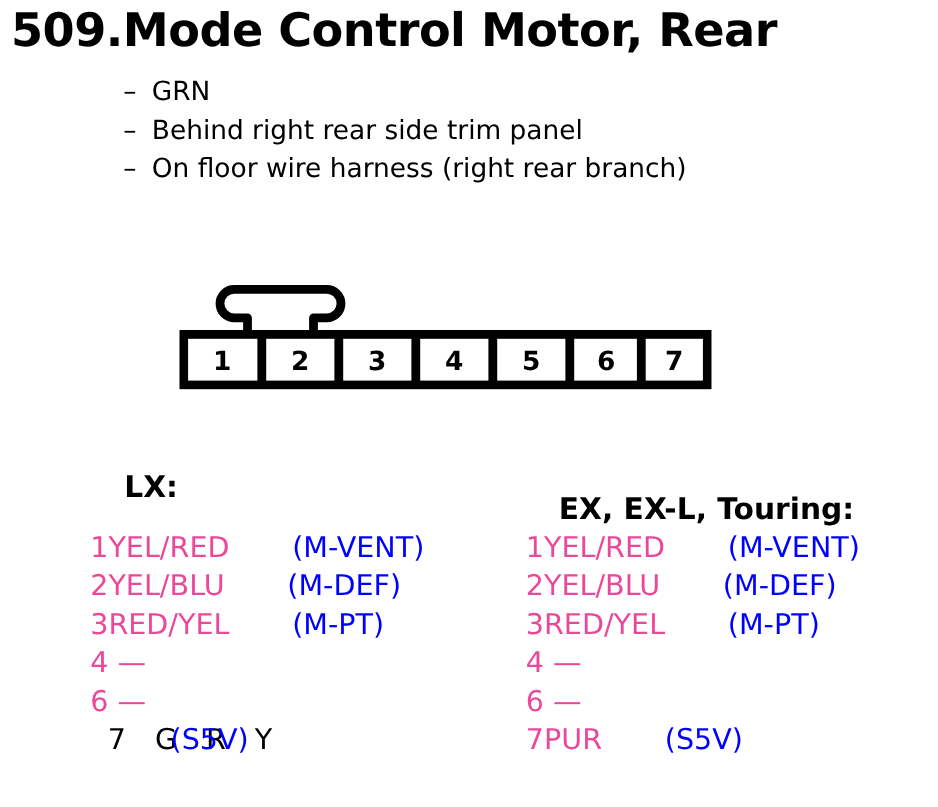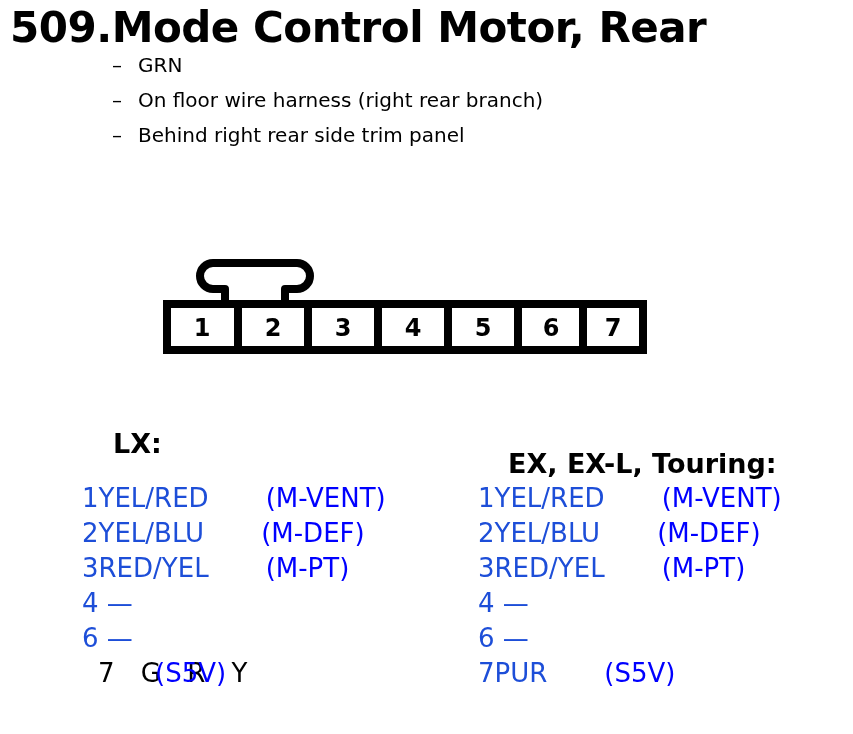--- a/index.html
+++ b/index.html
@@ -26,22 +26,22 @@
     font-size: 42px;
     letter-spacing: -0.5px;
     white-space: nowrap;
     line-height: 1.05;
   }
 
   
   .notes {
     position: absolute;
     left: 112px;
-    top: 48px;
-    font-size: 20px;
+    top: 66px;
+    font-size: 24px;
     line-height: 35px;
     white-space: nowrap;
   }
   .note-row {
     display: block;
     white-space: nowrap;
   }
   .note-dash {
     display: inline-block;
     width: 26px;
@@ -76,21 +76,21 @@
   }
   .pinlist.lx { left: 82px; top: 481px; }
   .pinlist.ex { left: 478px; top: 481px; }
 
   .pin-row {
     display: block;
     height: 35px;
     white-space: nowrap;
     position: relative;
   }
-  .pin-wire  { color: #1d4ed8; }
+  .pin-wire  { color: #ec4899; }
   .pin-sig   { color: #0000ff; margin-left: 48px; }
   .pin-gap   { display: inline-block; width: 9px; }
 
   
   .pin-row.overlap { position: relative; }
   .pin-row.overlap .ov-wire {
     color: #000000;
     letter-spacing: 9px;
     margin-left: 16px;
   }
@@ -101,22 +101,22 @@
     top: 0;
   }
 </style>
 </head>
 <body>
 
 <div class="title">509.Mode Control Motor, Rear</div>
 
 <div class="notes" id="notes-list">
     <span class="note-row"><span class="note-dash">–</span><span>GRN</span></span>
+    <span class="note-row"><span class="note-dash">–</span><span>Behind right rear side trim panel</span></span>
     <span class="note-row"><span class="note-dash">–</span><span>On floor wire harness (right rear branch)</span></span>
-    <span class="note-row"><span class="note-dash">–</span><span>Behind right rear side trim panel</span></span>
   </div>
 
 <div class="connector">
   <svg class="conn-svg" width="484" height="110" viewBox="0 0 484 110">
 
     <g>
       <path d="M 62 63
                L 62 45
                L 50 45
                A 13 13 0 0 1 50 19

